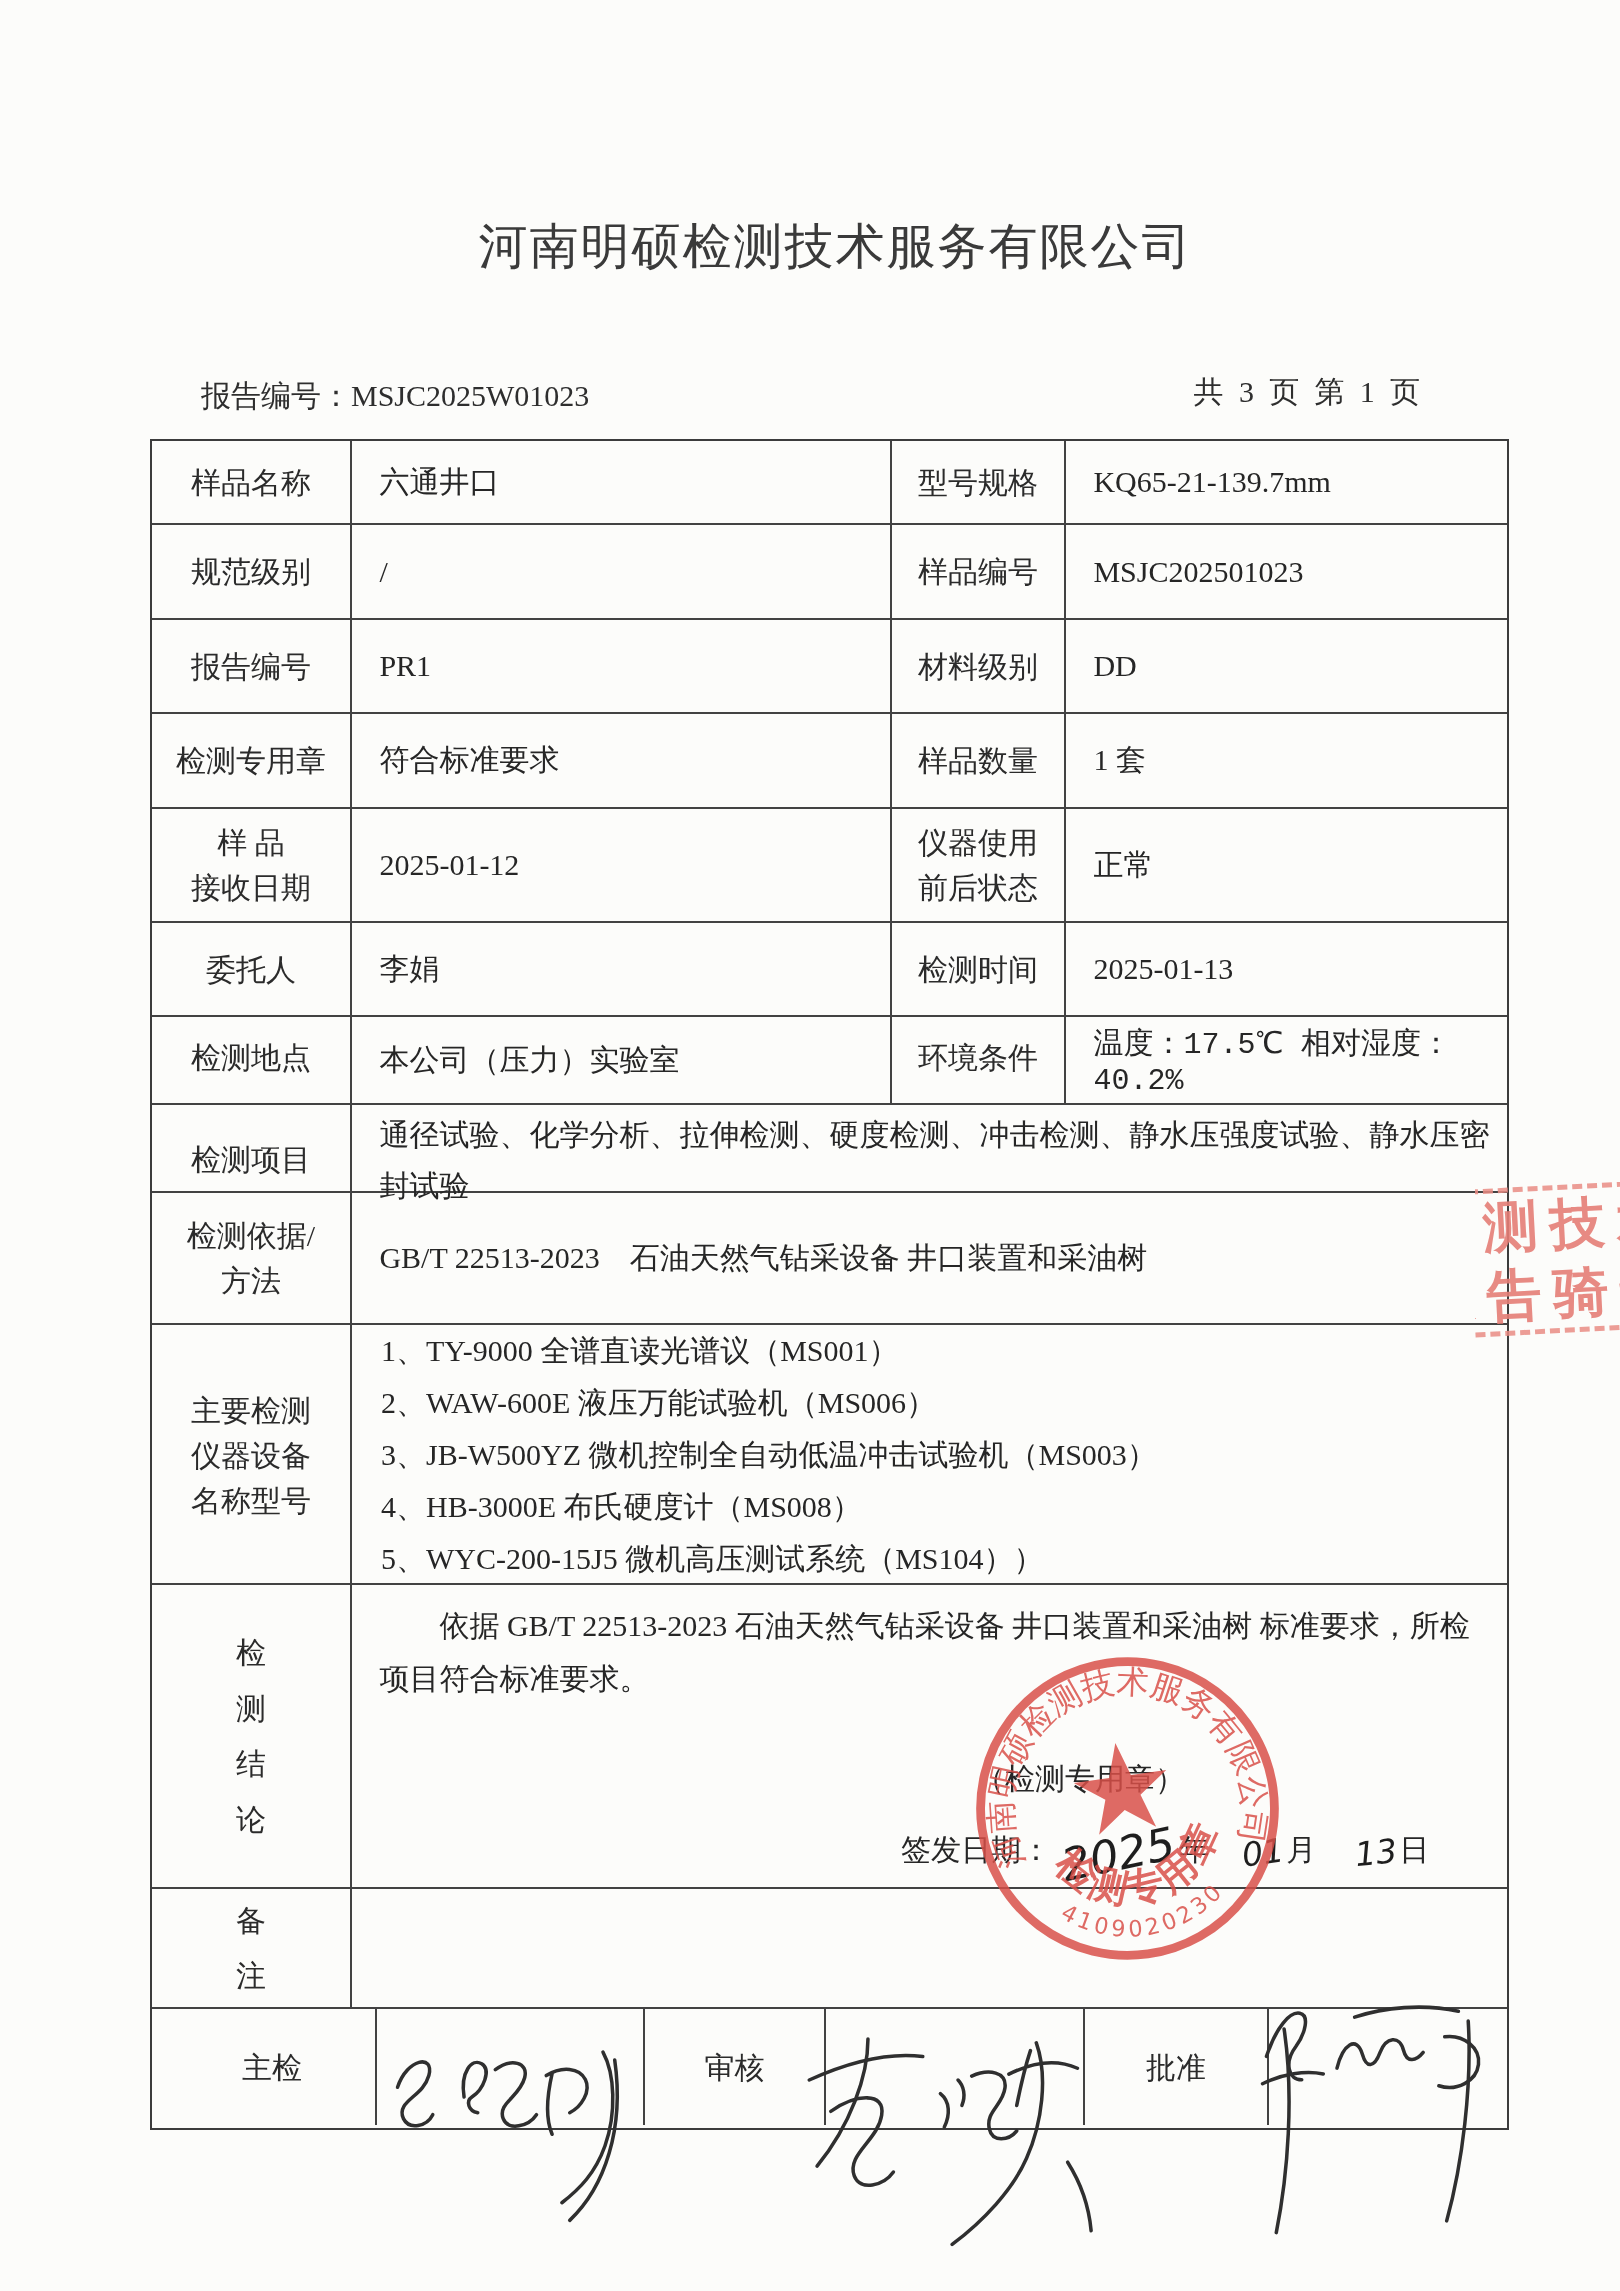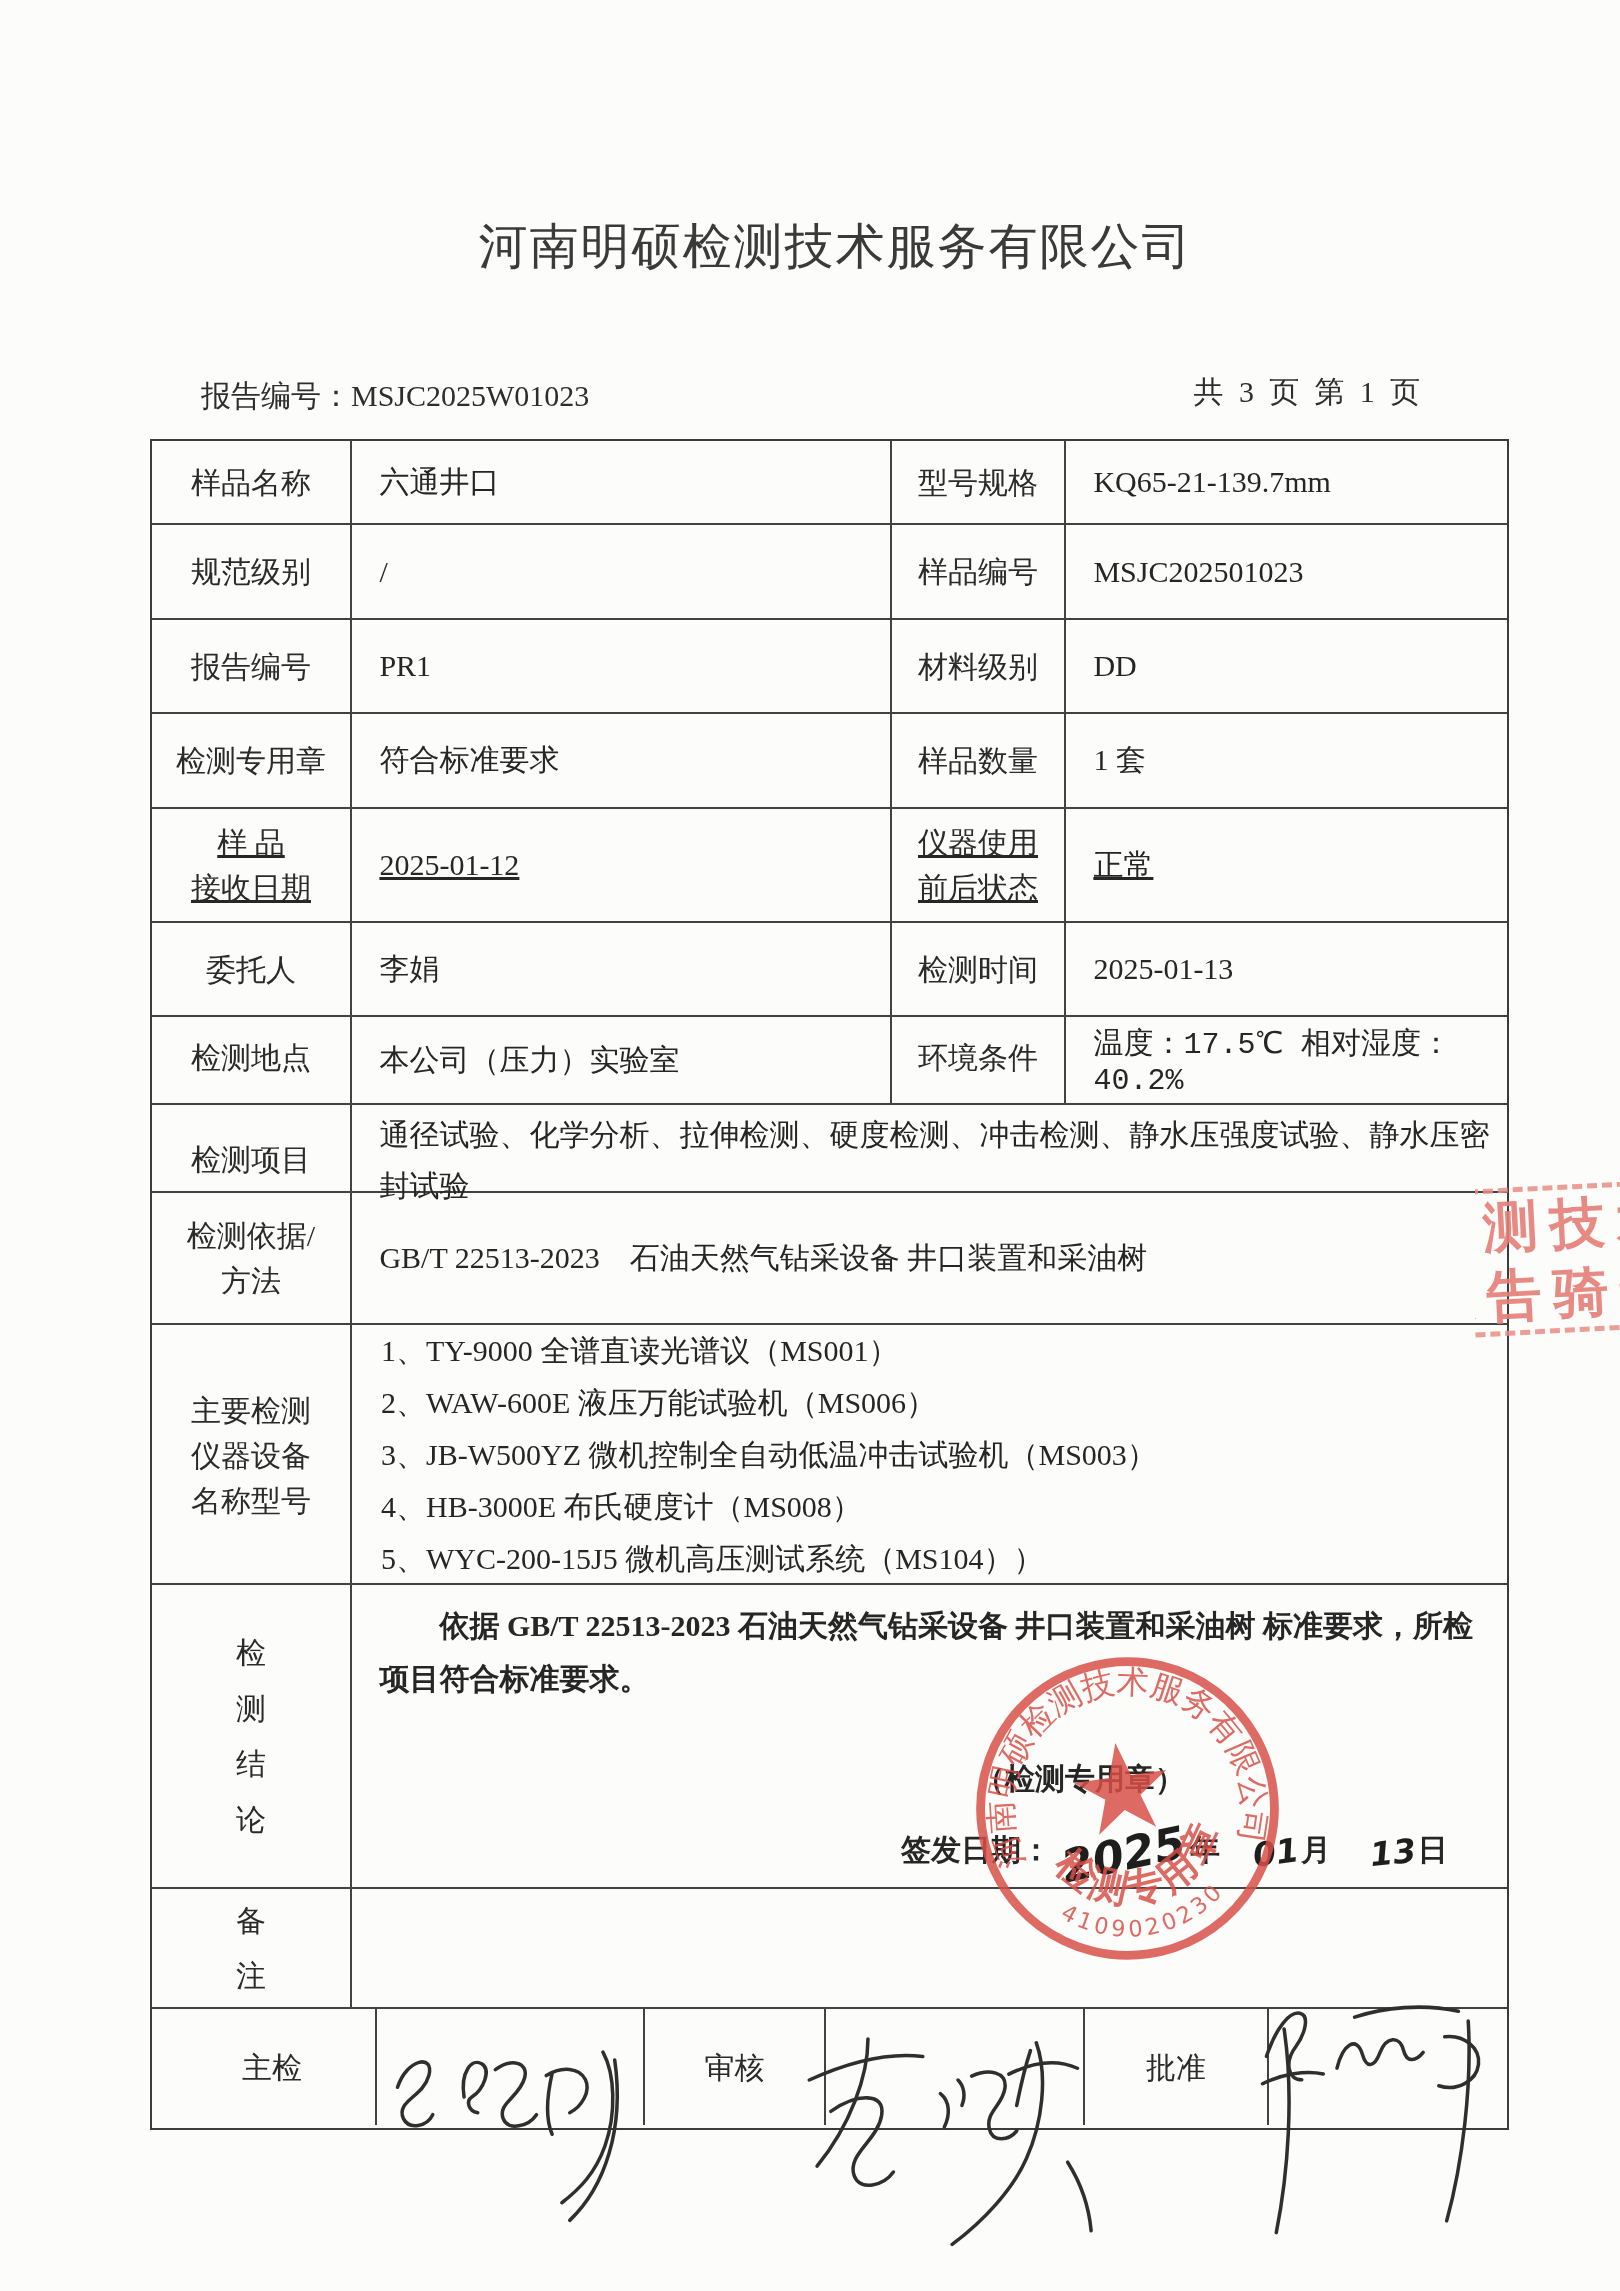--- a/index.html
+++ b/index.html
@@ -34,34 +34,34 @@
     border:2.9px solid #3c3c3c;
     box-sizing:border-box;
     font-size:30px;
   }
   .t-row{display:grid;box-sizing:border-box;border-bottom:2px solid #424242;}
   .t-row.last{border-bottom:none;}
   .row4{grid-template-columns:200px 540px 174px 1fr;}
   .row2{grid-template-columns:200px 1fr;}
   .row6{grid-template-columns:208px 268px 181px 259px 184px 1fr;padding-left:17px;}
   .r1{height:84px;} .r2{height:95px;} .r3{height:94px;} .r4{height:95px;}
-  .r5{height:114px;text-decoration:underline;} .r6{height:94px;} .r7{height:88px;font-family:Liberation Mono, monospace;} .r8{height:88px;}
+  .r5{height:114px;} .r6{height:94px;} .r7{height:88px;font-family:Liberation Mono, monospace;} .r8{height:88px;}
   .r9{height:132px;} .r10{height:260px;} .r11{height:304px;} .r12{height:120px;} .r13{height:116px;}
   .cell{
     box-sizing:border-box;border-right:2px solid #424242;
     display:flex;align-items:center;min-width:0;
   }
   .cell.lastcol{border-right:none;}
   .cell.label{justify-content:center;text-align:center;white-space:pre-line;color:#2b2b2b;line-height:1.5;}
   .cell.value{padding-left:27.4px;padding-right:17.6px;}
   .cell.stack{line-height:1.85;}
   .cell.items-value{line-height:1.7;padding-top:3.9px;padding-bottom:3.9px;}
   .instr-list{padding-left:29px;width:100%;}
   .instr-line{line-height:52px;white-space:nowrap;}
-  .conclusion-cell{position:relative;display:block;border-right:none;font-weight:bold;}
+  .conclusion-cell{position:relative;display:block;border-right:none;}
   .conclusion-text{
     position:absolute;top:13.7px;left:27.4px;right:29px;
     text-indent:2em;line-height:53px;
   }
   .seal-note{position:absolute;left:623px;top:174px;white-space:nowrap;}
   .sign-date-line{
     position:absolute;left:549px;top:233px;
     display:flex;align-items:baseline;white-space:nowrap;
   }
   .hw{

